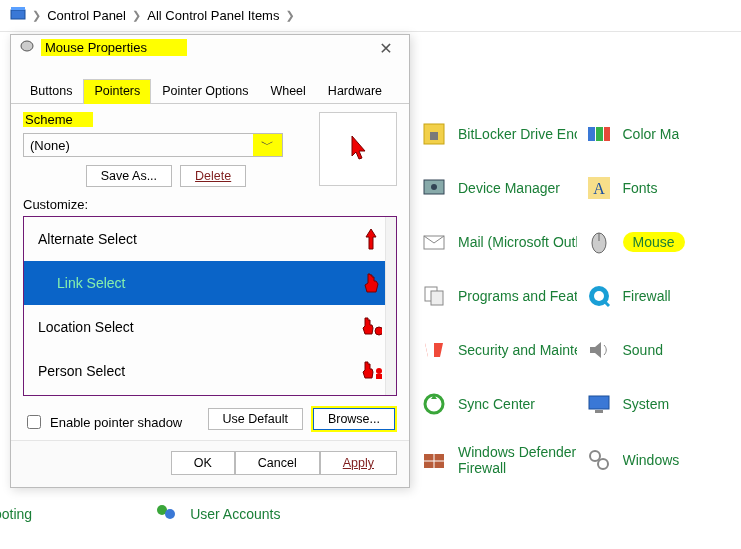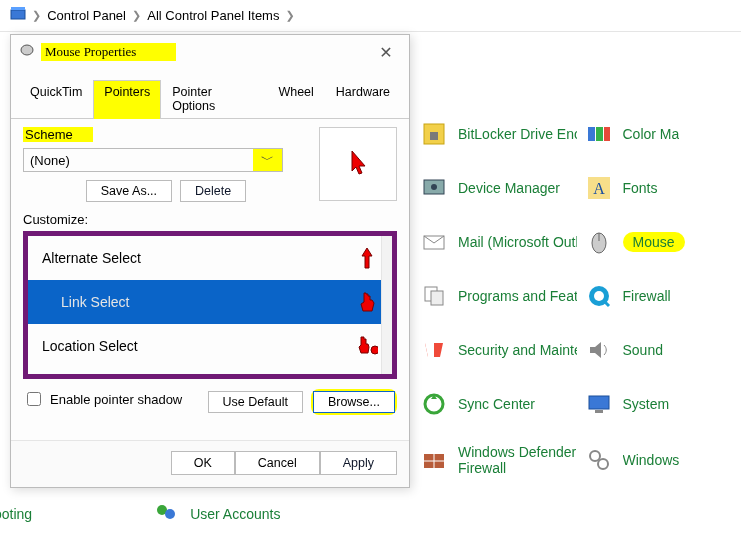--- a/index.html
+++ b/index.html
@@ -68,24 +68,23 @@
     left: 10px;
     width: 400px;
     height: 454px;
     background: #fdfdfd;
     border: 1px solid #bbb;
     box-shadow: 2px 2px 10px rgba(0,0,0,0.15);
     display: flex;
     flex-direction: column;
   }
   .dlg-title {
-    display:flex; align-items:center; justify-content:space-between;
+    display:flex; align-items:flex-start; justify-content:space-between;
     padding: 4px 8px 0 8px;
     height: 30px;
-    font-family: Liberation Serif, serif;
   }
   .dlg-title-left { display:flex; align-items:center; gap:6px; }
   .dlg-title-text { background:#ffff00; padding:1px 40px 1px 4px; font-size:13px; }
   .dlg-close { width:30px; text-align:center; color:#555; font-size:16px; cursor:default; }
   .tabs {
     display:flex;
     padding: 14px 8px 0 8px;
     gap: 0;
     font-size: 12.5px;
     border-bottom: 1px solid #ccc;
@@ -122,50 +121,50 @@
   }
   .scheme-select .chev { background:#ffff00; padding:0 8px; margin:-3px -6px -3px 0; height:22px; display:flex; align-items:center; color:#444;}
   .scheme-btns { margin-top:8px; display:flex; gap:8px; justify-content:center; }
   .btn {
     border:1px solid #bbb;
     background:#fff;
     padding: 3px 14px;
     font-size:12.5px;
     font-family:inherit;
   }
-  .btn.disabled { color:#0f172a; }
+  .btn.disabled { color:#7f1d1d;text-decoration:underline; }
   .preview {
     width: 78px; height: 74px;
     border:1px solid #ccc;
     background:#fff;
     display:flex; align-items:center; justify-content:center;
   }
   .customize-label { margin-top:10px; }
   .listbox {
     margin-top:4px;
-    border:5px solid #701a75;
-    height: 148px;
+    border:1px solid #701a75;
+    height: 180px;
     overflow:hidden;
     position:relative;
   }
   .listbox::after{ 
     content:""; position:absolute; right:0; top:0; bottom:0; width:10px;
     background:#f3f3f3; border-left:1px solid #e5e5e5;
   }
   .row {
     display:flex; align-items:center; justify-content:space-between;
     padding: 10px 14px;
     font-size:14px;
   }
-  .row.selected { background:#0a64c8; color:#e5e5e5;padding-left:33px; }
+  .row.selected { background:#0a64c8; color:#86efac;padding-left:33px; }
   .row .cursor-icn { width:22px; display:flex; justify-content:center; color:#d10; }
-  .shadow-row { display:flex; align-items:flex-start; justify-content:space-between; margin-top:10px; }
+  .shadow-row { display:flex; align-items:flex-end; justify-content:space-between; margin-top:10px; }
   .chk { display:flex; align-items:center; gap:6px; font-size:13px; }
   .chk input { width:14px; height:14px; }
-  .browse-hl { background:#ffff00; padding:2px 2px; display:inline-block;border-radius:8px; }
+  .browse-hl { background:#ffff00; padding:2px 2px; display:inline-block; }
   .dlg-actions {
     display:flex; justify-content:flex-end;
     padding: 10px 12px 12px;
     border-top:1px solid #e5e5e5;
     background:#fafafa;
   }
   .dlg-actions .btn { padding:4px 22px; }
 </style>
 </head>
 <body>
@@ -336,21 +335,21 @@
     <div class="dlg-title-left">
       <span><svg width="16" height="12">
             <ellipse cx="8" cy="6" rx="6" ry="5" fill="#ccc" stroke="#555"></ellipse>
           </svg></span>
       <span class="dlg-title-text">Mouse Properties</span>
     </div>
     <div class="dlg-close">✕</div>
   </div>
 
   <div class="tabs">
-    <div class="tab">QuickTim</div>
+    <div class="tab">Buttons</div>
     <div class="tab active">Pointers</div>
     <div class="tab">Pointer Options</div>
     <div class="tab">Wheel</div>
     <div class="tab">Hardware</div>
   </div>
 
   <div class="body">
     <div class="scheme-row">
       <div class="scheme-col">
         <span class="scheme-label">Scheme</span>

